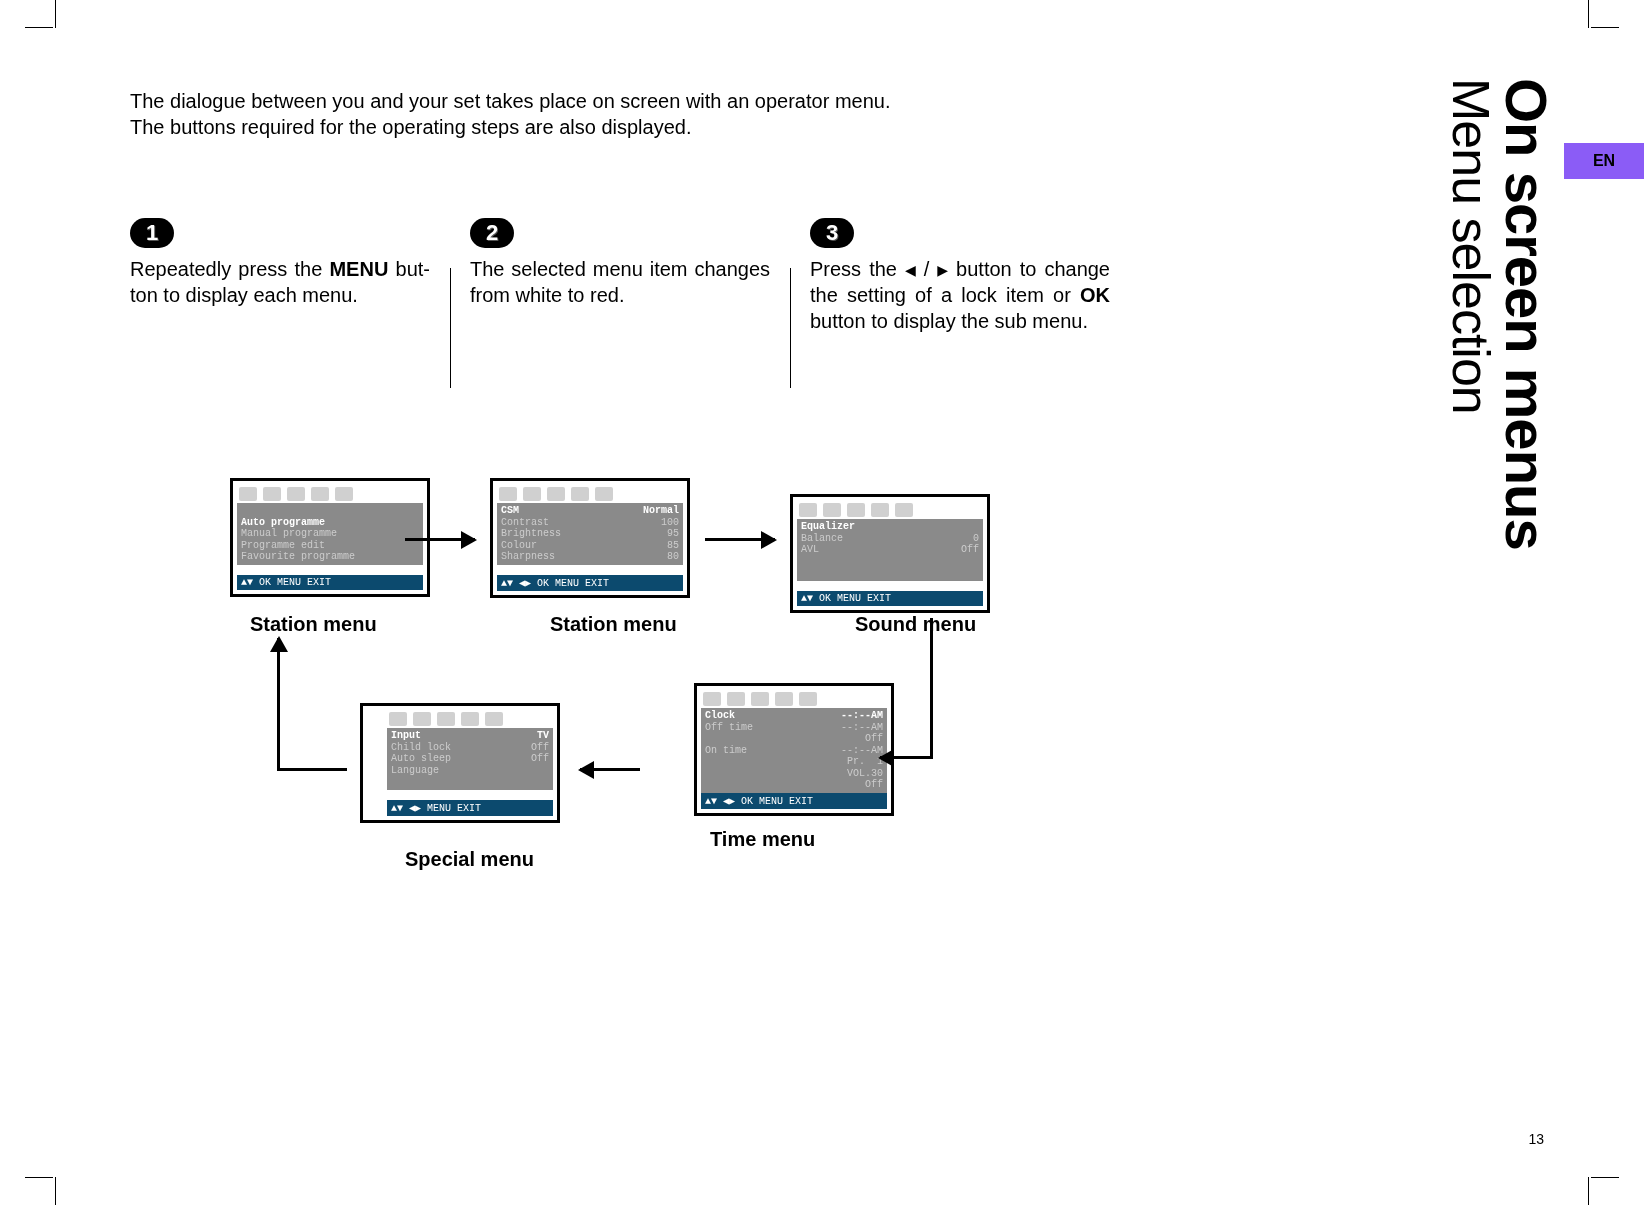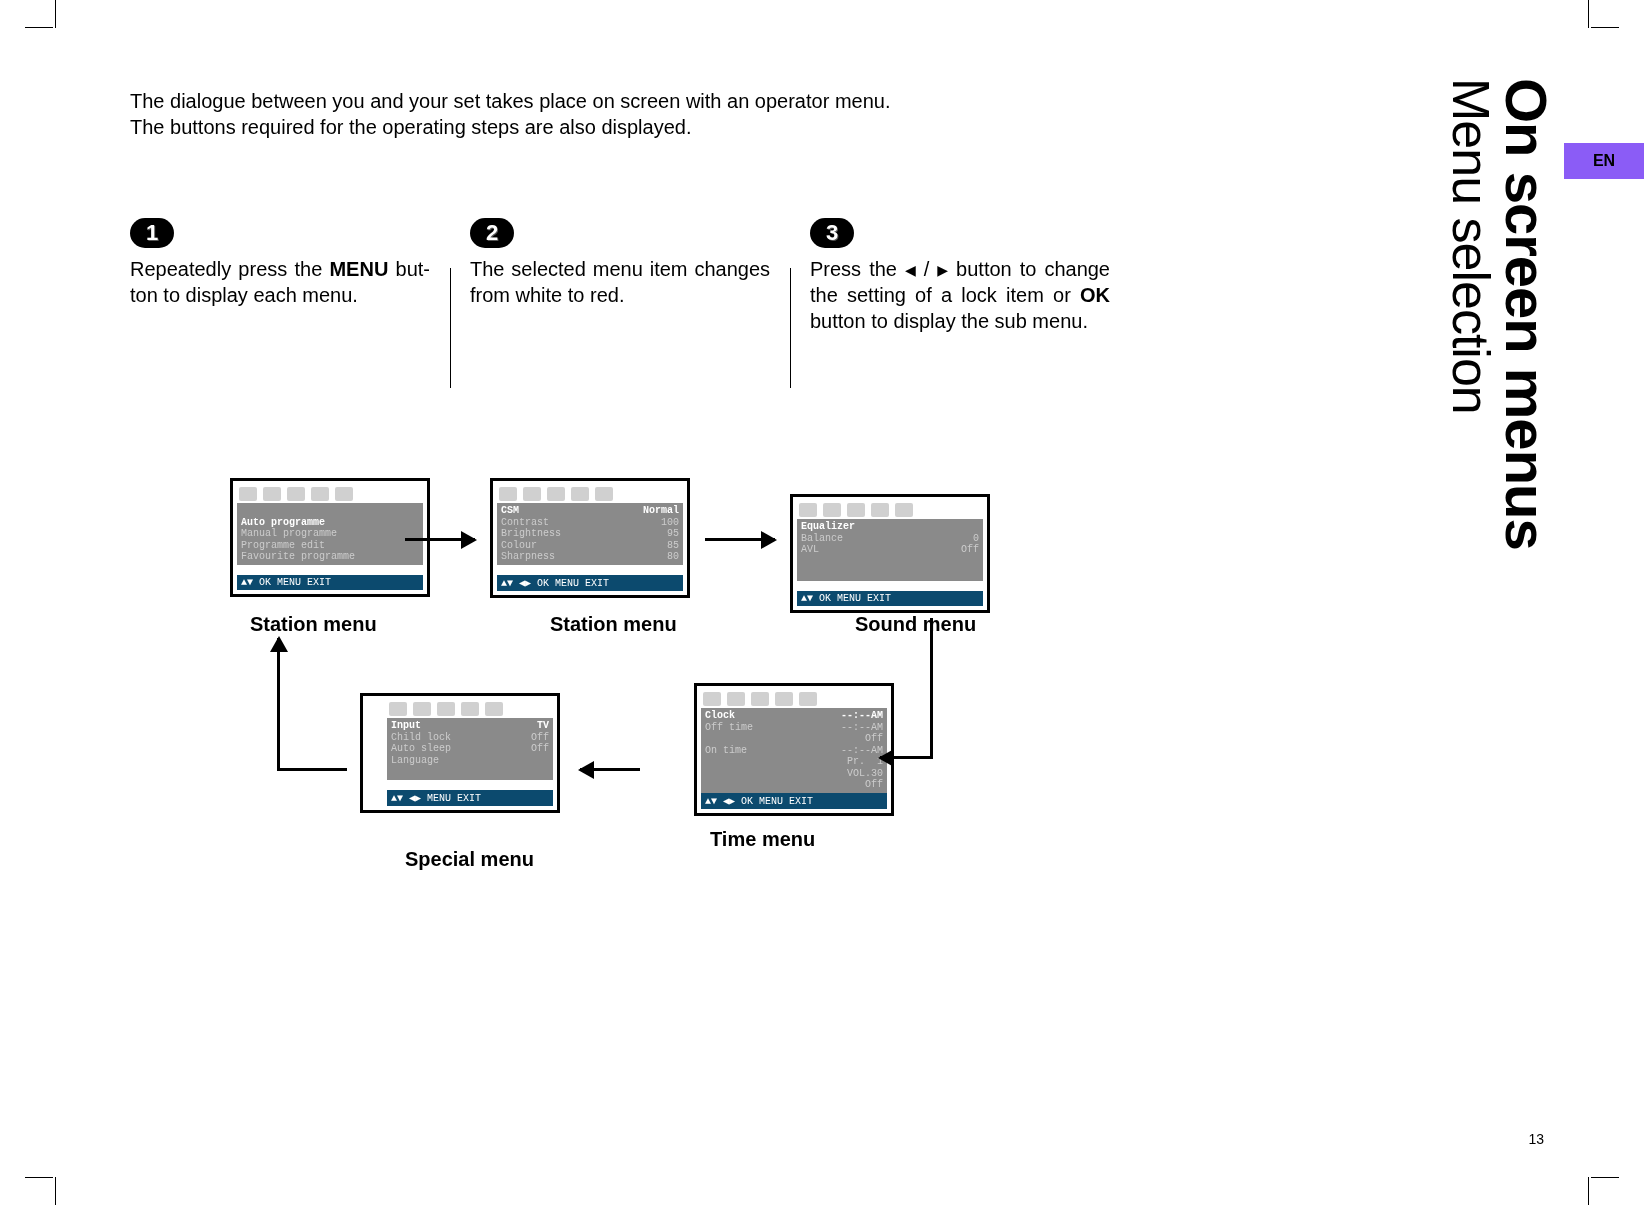--- a/index.html
+++ b/index.html
@@ -277,21 +277,21 @@
           <span></span>
           <span></span>
           <span></span>
           <span></span>
         </div>
       <div class="osd-body" style="min-height:78px"><div class="row hl"><span>Clock</span><span>--:--AM</span></div><div class="row"><span>Off time</span><span>--:--AM</span></div><div class="row"><span></span><span>Off</span></div><div class="row"><span>On time</span><span>--:--AM</span></div><div class="row"><span></span><span>Pr.  1</span></div><div class="row"><span></span><span>VOL.30</span></div><div class="row"><span></span><span>Off</span></div></div>
       <div class="osd-foot">▲▼ ◀▶ OK MENU EXIT</div>
     </div>
     <div class="osd-label" style="left:520px; top:350px;">Time menu</div>
 
-    <div class="osd" style="left:170px; top:215px;padding-left:24px;">
+    <div class="osd" style="left:170px; top:225px;padding-left:24px;">
       <div class="osd-icons">
           <span></span>
           <span></span>
           <span></span>
           <span></span>
           <span></span>
         </div>
       <div class="osd-body"><div class="row hl"><span>Input</span><span>TV</span></div><div class="row"><span>Child lock</span><span>Off</span></div><div class="row"><span>Auto sleep</span><span>Off</span></div><div class="row"><span>Language</span><span></span></div></div>
       <div class="osd-gap"></div>
       <div class="osd-foot">▲▼ ◀▶ MENU EXIT</div>

